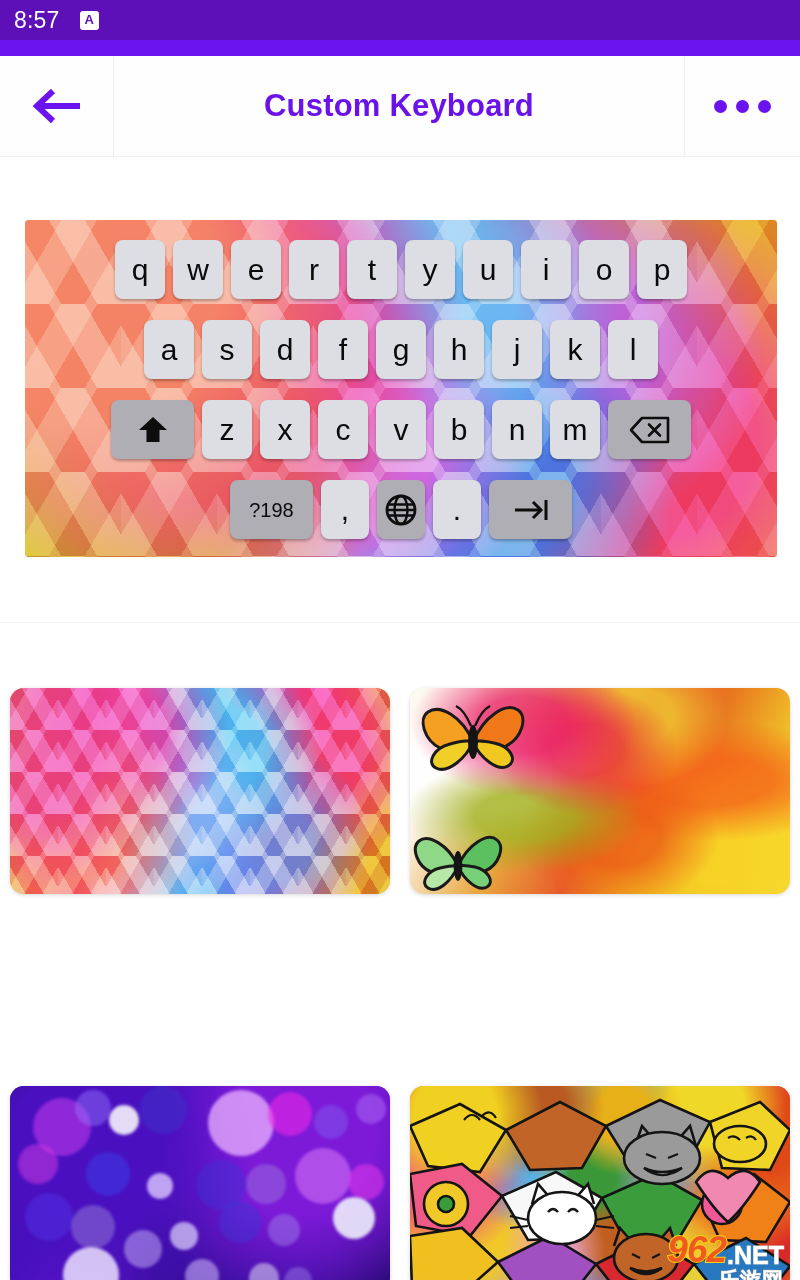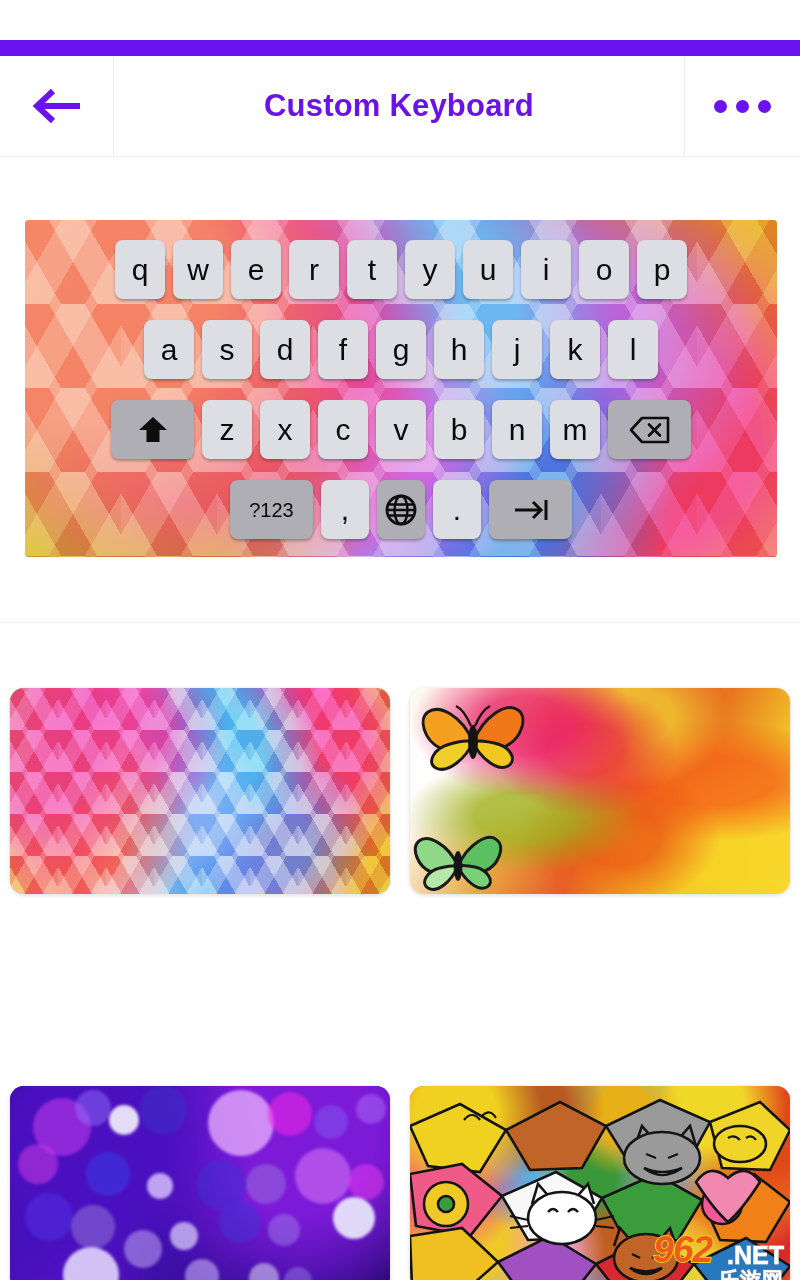--- a/index.html
+++ b/index.html
@@ -332,37 +332,43 @@
     -webkit-text-stroke: 2px #f5d018;
     paint-order: stroke fill;
     letter-spacing: -1px;
   }
   .wm-net {
     font-size: 25px;
     font-weight: bold;
     color: #ffffff;
     -webkit-text-stroke: 1px #cfcfcf;
     paint-order: stroke fill;
-    margin-left: 15px;
+    margin-left: 1px;
   }
   .wm-row2 {
     font-size: 21px;
     font-weight: bold;
     color: #ffffff;
     -webkit-text-stroke: 1px #bdbdbd;
     paint-order: stroke fill;
     margin-top: 1px;
     letter-spacing: 1px;
   }
 </style>
 </head>
 <body>
 
 <div id="app">
 
+  <div class="status-bar">
+    <span class="status-time">8:57</span>
+    <span class="status-app-icon">
+      <span class="glyph">A</span>
+    </span>
+  </div>
 
   <div class="accent-strip"></div>
 
   <div class="appbar">
     <div class="appbar-back">
       <svg class="back-arrow" width="50" height="40" viewBox="0 0 50 40">
         <path d="M5 20 L48 20" stroke="#6a13ef" stroke-width="6" fill="none" stroke-linecap="butt"></path>
         <path d="M21 5 L5 20 L21 35" stroke="#6a13ef" stroke-width="6" fill="none" stroke-linecap="butt" stroke-linejoin="miter"></path>
       </svg>
     </div>
@@ -420,21 +426,21 @@
         <div class="key">m</div>
         <div class="key fn wide">
           <svg width="42" height="30" viewBox="0 0 42 30">
             <path d="M13 3 L39 3 L39 27 L13 27 L2 15 Z" fill="none" stroke="#0d0d0d" stroke-width="2.6" stroke-linejoin="round"></path>
             <path d="M20 9.5 L31 20.5 M31 9.5 L20 20.5" stroke="#0d0d0d" stroke-width="2.6" stroke-linecap="round"></path>
           </svg>
         </div>
       </div>
 
       <div class="kb-row">
-        <div class="key fn wide small-label">?123</div>
+        <div class="key fn wide small-label">?198</div>
         <div class="key narrow">,</div>
         <div class="key fn narrow">
           <svg width="34" height="34" viewBox="0 0 34 34">
             <circle cx="17" cy="17" r="14" fill="none" stroke="#0d0d0d" stroke-width="2.8"></circle>
             <ellipse cx="17" cy="17" rx="6.5" ry="14" fill="none" stroke="#0d0d0d" stroke-width="2.4"></ellipse>
             <path d="M3.4 11.5 L30.6 11.5 M3.4 22.5 L30.6 22.5 M3 17 L31 17" stroke="#0d0d0d" stroke-width="2.4"></path>
           </svg>
         </div>
         <div class="key narrow">.</div>
         <div class="key fn wide">

